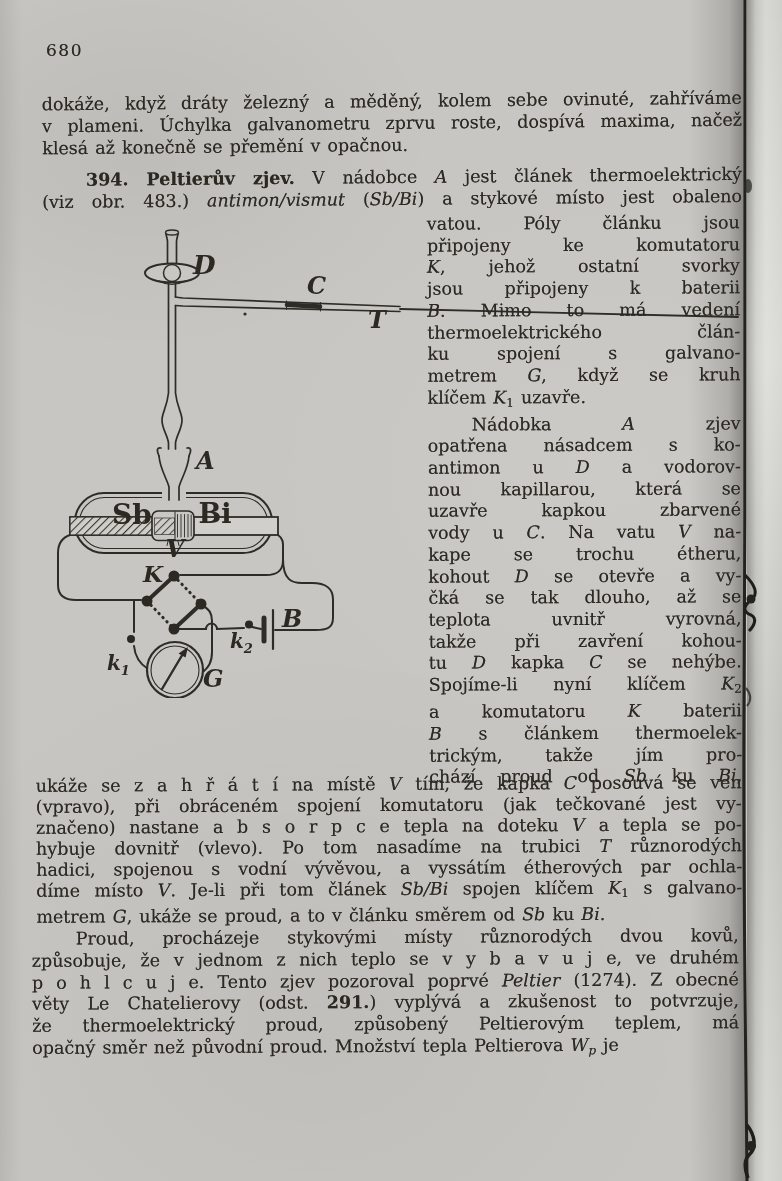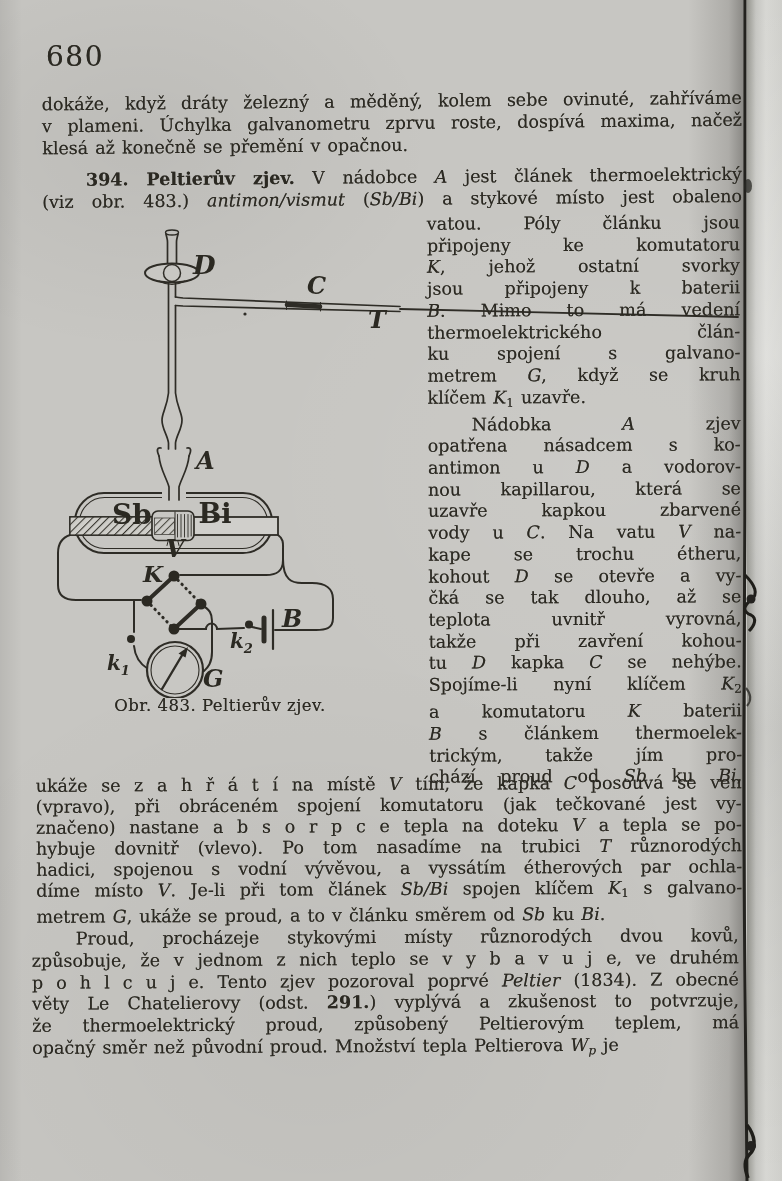--- a/index.html
+++ b/index.html
@@ -23,21 +23,21 @@
 
   .txt{position:absolute;z-index:2;font-size:17.5px;word-spacing:1.5px;
        text-shadow:0 0 .55px rgba(43,41,34,.6);}
   .line{text-align:justify;text-align-last:justify;}
   .line.last{text-align-last:left;}
   .it{font-style:italic;}
   .bd{font-weight:bold;}
   .sb{font-size:68%;vertical-align:-0.28em;}
   .ind{display:inline-block;width:44px;}
 
-  #pagenum{left:46px;top:40px;font-size:28px;letter-spacing:1.5px;z-index:2;position:absolute;
+  #pagenum{left:46px;top:40px;font-size:17px;letter-spacing:1.5px;z-index:2;position:absolute;
            text-shadow:0 0 .55px rgba(43,41,34,.6);}
   #p1  {left:42px;top:90px;width:700px;line-height:22px;transform:rotate(-0.55deg);}
   #p2  {left:42px;top:166px;width:700px;line-height:22px;transform:rotate(-0.5deg);}
   #rcol{left:428px;top:213px;width:313px;line-height:21.7px;transform:rotate(-0.25deg);}
   #fw  {left:36px;top:774px;width:706px;line-height:20.9px;transform:rotate(-0.3deg);}
   #p3  {left:32px;top:927px;width:707px;line-height:21.8px;transform:rotate(-0.3deg);}
 
   #figure{position:absolute;left:55px;top:228px;width:690px;height:500px;z-index:1;}
   #figcaption{position:absolute;left:0;top:468px;width:330px;text-align:center;
               font-size:16.5px;letter-spacing:.5px;text-shadow:0 0 .55px rgba(43,41,34,.6);}
@@ -92,21 +92,21 @@
       <div class="line"><span>(vpravo), při obráceném spojení komutatoru (jak tečkované jest vy-</span></div>
       <div class="line"><span>značeno) nastane a b s o r p c e tepla na doteku </span><span class="it">V</span><span> a tepla se po-</span></div>
       <div class="line"><span>hybuje dovnitř (vlevo). Po tom nasadíme na trubici </span><span class="it">T</span><span> různorodých</span></div>
       <div class="line"><span>hadici, spojenou s vodní vývěvou, a vyssátím étherových par ochla-</span></div>
       <div class="line"><span>díme místo </span><span class="it">V</span><span>. Je-li při tom článek </span><span class="it">Sb/Bi</span><span> spojen klíčem </span><span class="it">K</span><span class="sb">1</span><span> s galvano-</span></div>
       <div class="line last"><span>metrem </span><span class="it">G</span><span>, ukáže se proud, a to v článku směrem od </span><span class="it">Sb</span><span> ku </span><span class="it">Bi</span><span>.</span></div>
     </div>
   <div class="txt" id="p3">
       <div class="line"><span class="ind"></span><span>Proud, procházeje stykovými místy různorodých dvou kovů,</span></div>
       <div class="line"><span>způsobuje, že v jednom z nich teplo se v y b a v u j e, ve druhém</span></div>
-      <div class="line"><span>p o h l c u j e. Tento zjev pozoroval poprvé </span><span class="it">Peltier</span><span> (1834). Z obecné</span></div>
+      <div class="line"><span>p o h l c u j e. Tento zjev pozoroval poprvé </span><span class="it">Peltier</span><span> (1274). Z obecné</span></div>
       <div class="line"><span>věty Le Chatelierovy (odst. </span><span class="bd">291.</span><span>) vyplývá a zkušenost to potvrzuje,</span></div>
       <div class="line"><span>že thermoelektrický proud, způsobený Peltierovým teplem, má</span></div>
       <div class="line last"><span>opačný směr než původní proud. Množství tepla Peltierova </span><span class="it">W</span><span class="it sb">p</span><span> je</span></div>
     </div>
 
   <div id="figure">
     <svg width="690" height="470" viewBox="0 0 690 470" fill="none" stroke="#2e2c26" stroke-linecap="round">
       <defs>
         <pattern id="hatch" width="5.5" height="5.5" patternUnits="userSpaceOnUse" patternTransform="rotate(45)">
           <rect width="5.5" height="5.5" fill="#cfcec9" stroke="none"></rect>
@@ -212,21 +212,20 @@
       </g>
 
       <g>
         <circle cx="120" cy="442" r="28" fill="#c8c7c3" stroke-width="2.2"></circle>
         <circle cx="120" cy="442" r="24" stroke-width="1.1"></circle>
         <line x1="107" y1="461" x2="129" y2="424" stroke-width="2.4"></line>
         <polygon points="133,419 130.5,429.5 123.5,425.5" fill="#2b2922" stroke="none"></polygon>
         <text x="148" y="459" font-size="24" font-weight="bold" font-style="italic" stroke="none">G</text>
       </g>
     </svg>
-    <div id="figcaption">Obr. 483. Peltierův zjev.</div>
   </div>
 
   <div class="pageshadow"></div>
   <div class="binding"></div>
 
   <svg class="bindsvg" width="57" height="1181" viewBox="0 0 57 1181" fill="none">
     <path d="M20,0 C19,200 21,460 19,700 C18,900 21,1050 22,1181" stroke="#23221e" stroke-width="3"></path>
     <ellipse cx="23" cy="186" rx="4" ry="7" fill="#2a2925" opacity="0.75" stroke="none"></ellipse>
     <path d="M20,575 C30,585 34,594 26,600 C18,606 18,612 26,615 C32,618 30,625 24,631" stroke="#1f1e1a" stroke-width="3"></path>
     <circle cx="26" cy="599" r="4.5" fill="#242320" stroke="none"></circle>

